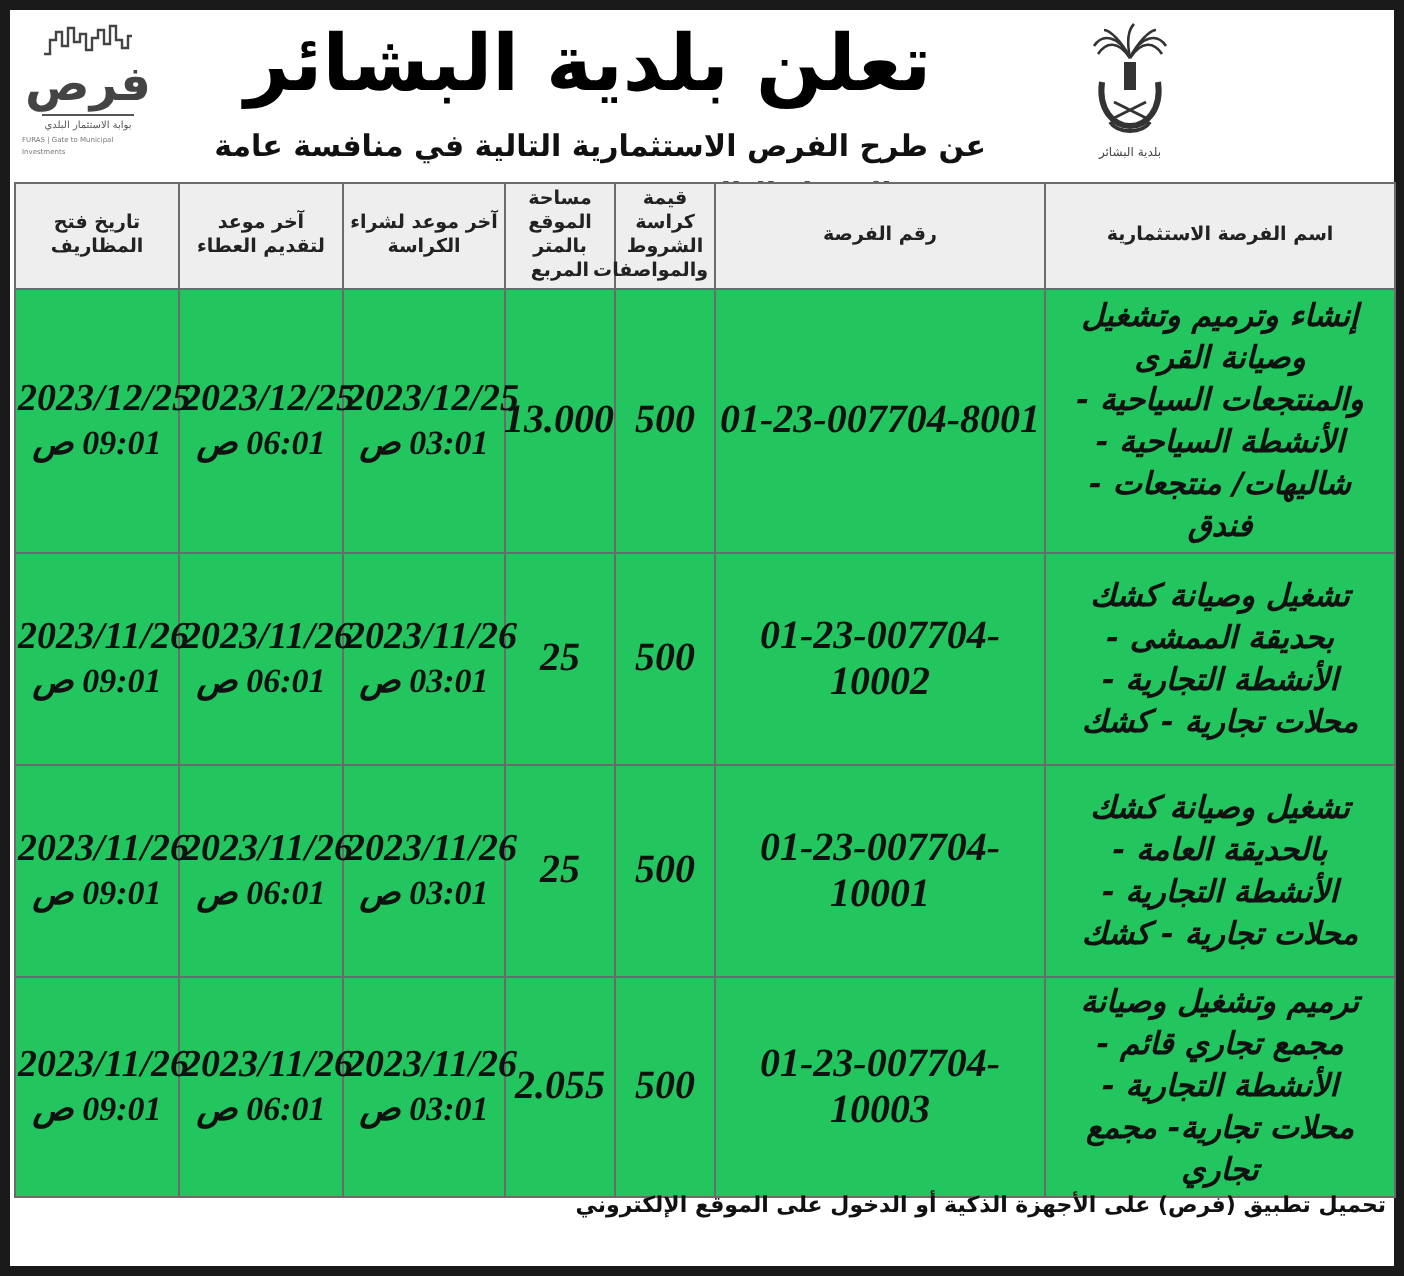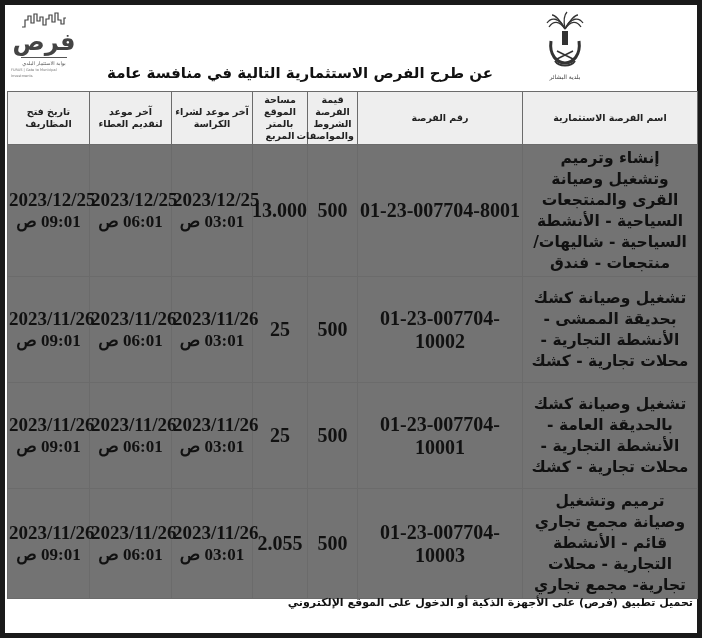--- a/index.html
+++ b/index.html
@@ -44,21 +44,21 @@
     position: absolute; left: 2px; top: 86px; width: 690px;
     border-collapse: collapse; direction: rtl; table-layout: fixed;
   }
   table.offers th, table.offers td {
     border: 1px solid #6b6b6b; text-align: center; vertical-align: middle; margin-left: 28px;
   }
   table.offers th {
     background: #eeeeee; font-size: 9.5px; font-weight: bold; line-height: 12px;
     height: 48px; padding: 2px 3px; color: #222;
   }
-  table.offers td { background: #737373; }
+  table.offers td { background: #22c55e; font-style: italic; }
   .name-cell {
     font-family: "DejaVu Sans", sans-serif; font-weight: bold; font-size: 15.5px;
     line-height: 21px; text-align: justify; text-align-last: center; padding: 2px 6px;
     color: #111;
   }
   .num-cell {
     font-family: "Liberation Serif", serif; font-weight: bold; font-size: 20px;
     color: #111; direction: ltr; padding: 0 2px;
   }
   .val-cell {
@@ -103,20 +103,21 @@
     <div class="logo-left">
       <svg class="skyline" viewBox="0 0 46 18">
         <polyline points="1,16 4,16 4,9 7,9 7,5 10,5 10,12 13,12 13,3 16,3 16,10 19,10 19,6 22,6 22,14 25,14 25,8 28,8 28,4 31,4 31,11 34,11 34,2 37,2 37,9 40,9 40,13 43,13 43,7 45,7" fill="none" stroke="#444" stroke-width="1.2"></polyline>
       </svg>
       <div class="furas-mark">فرص</div>
       <div class="logo-line"></div>
       <div class="logo-sub-ar">بوابة الاستثمار البلدي</div>
       <div class="logo-sub-en">FURAS | Gate to Municipal Investments</div>
     </div>
 
+    <div class="title">تعلن بلدية البشائر</div>
     <div class="subtitle">عن طرح الفرص الاستثمارية التالية في منافسة عامة حسب الجدول التالي :</div>
 
     <div class="logo-right">
       <svg class="emblem" viewBox="0 0 40 60">
         <g fill="none" stroke="#333" stroke-width="1.3">
           <path d="M20 18 C14 6, 6 6, 2 12"></path>
           <path d="M20 18 C14 9, 8 10, 4 16"></path>
           <path d="M20 18 C26 6, 34 6, 38 12"></path>
           <path d="M20 18 C26 9, 32 10, 36 16"></path>
           <path d="M20 18 C18 8, 20 3, 22 1"></path>
@@ -139,21 +140,21 @@
       <col style="width:50px">
       <col style="width:55px">
       <col style="width:81px">
       <col style="width:82px">
       <col style="width:82px">
     </colgroup>
     <thead>
       <tr>
         <th>اسم الفرصة الاستثمارية</th>
         <th>رقم الفرصة</th>
-        <th>قيمة الفرصة الشروط والمواصفات</th>
+        <th>قيمة كراسة الشروط والمواصفات</th>
         <th>مساحة الموقع بالمتر المربع</th>
         <th>آخر موعد لشراء الكراسة</th>
         <th>آخر موعد لتقديم العطاء</th>
         <th>تاريخ فتح المظاريف</th>
       </tr>
     </thead>
     <tbody>
       <tr style="height:132px">
         <td class="name-cell">إنشاء وترميم وتشغيل وصيانة القرى والمنتجعات السياحية - الأنشطة السياحية - شاليهات/ منتجعات - فندق</td>
         <td class="num-cell">01-23-007704-8001</td>

